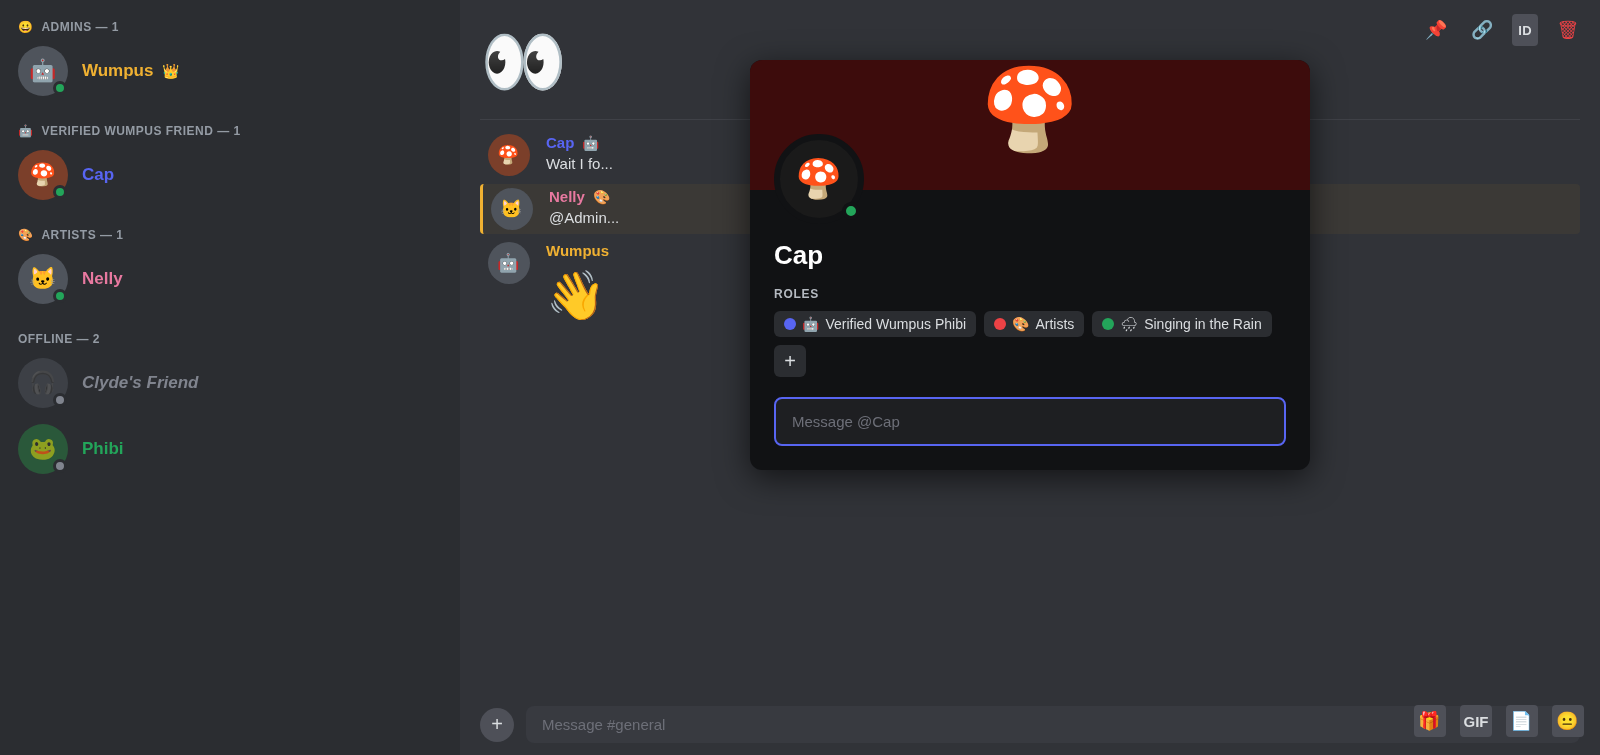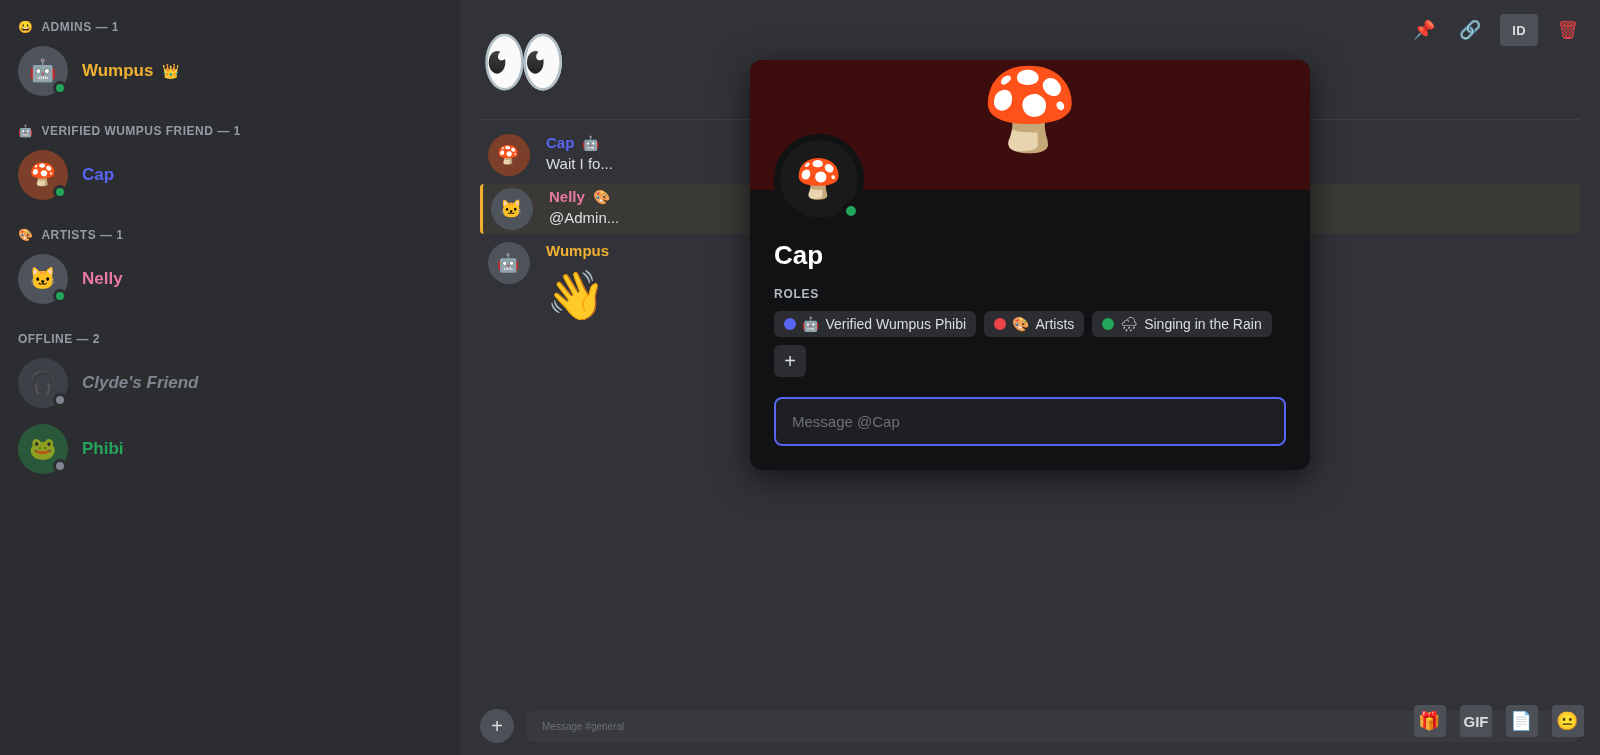--- a/index.html
+++ b/index.html
@@ -165,21 +165,21 @@
       flex-shrink: 0;
     }
 
     .chat-input-field {
       flex: 1;
       background: #383a40;
       border: none;
       border-radius: 8px;
       padding: 10px 16px;
       color: #fde047;
-      font-size: 10px;
+      font-size: 15px;
       outline: none;
     }
     .chat-input-field::placeholder { color: #6d6f78; }
 
     
     #toolbar {
       position: absolute;
       top: 14px;
       right: 16px;
       display: flex;
@@ -196,21 +196,21 @@
       font-size: 18px;
       cursor: pointer;
       border-radius: 4px;
     }
     .toolbar-icon.id-btn {
       background: #4e5058;
       color: #dbdee1;
       font-size: 13px;
       font-weight: 700;
       letter-spacing: 0.03em;
-      padding: 0 12px;
+      padding: 0 6px;
       width: auto;
     }
     .toolbar-icon.red { color: #ed4245; }
 
     
     #bottom-icons {
       position: absolute;
       bottom: 18px;
       right: 16px;
       display: flex;

